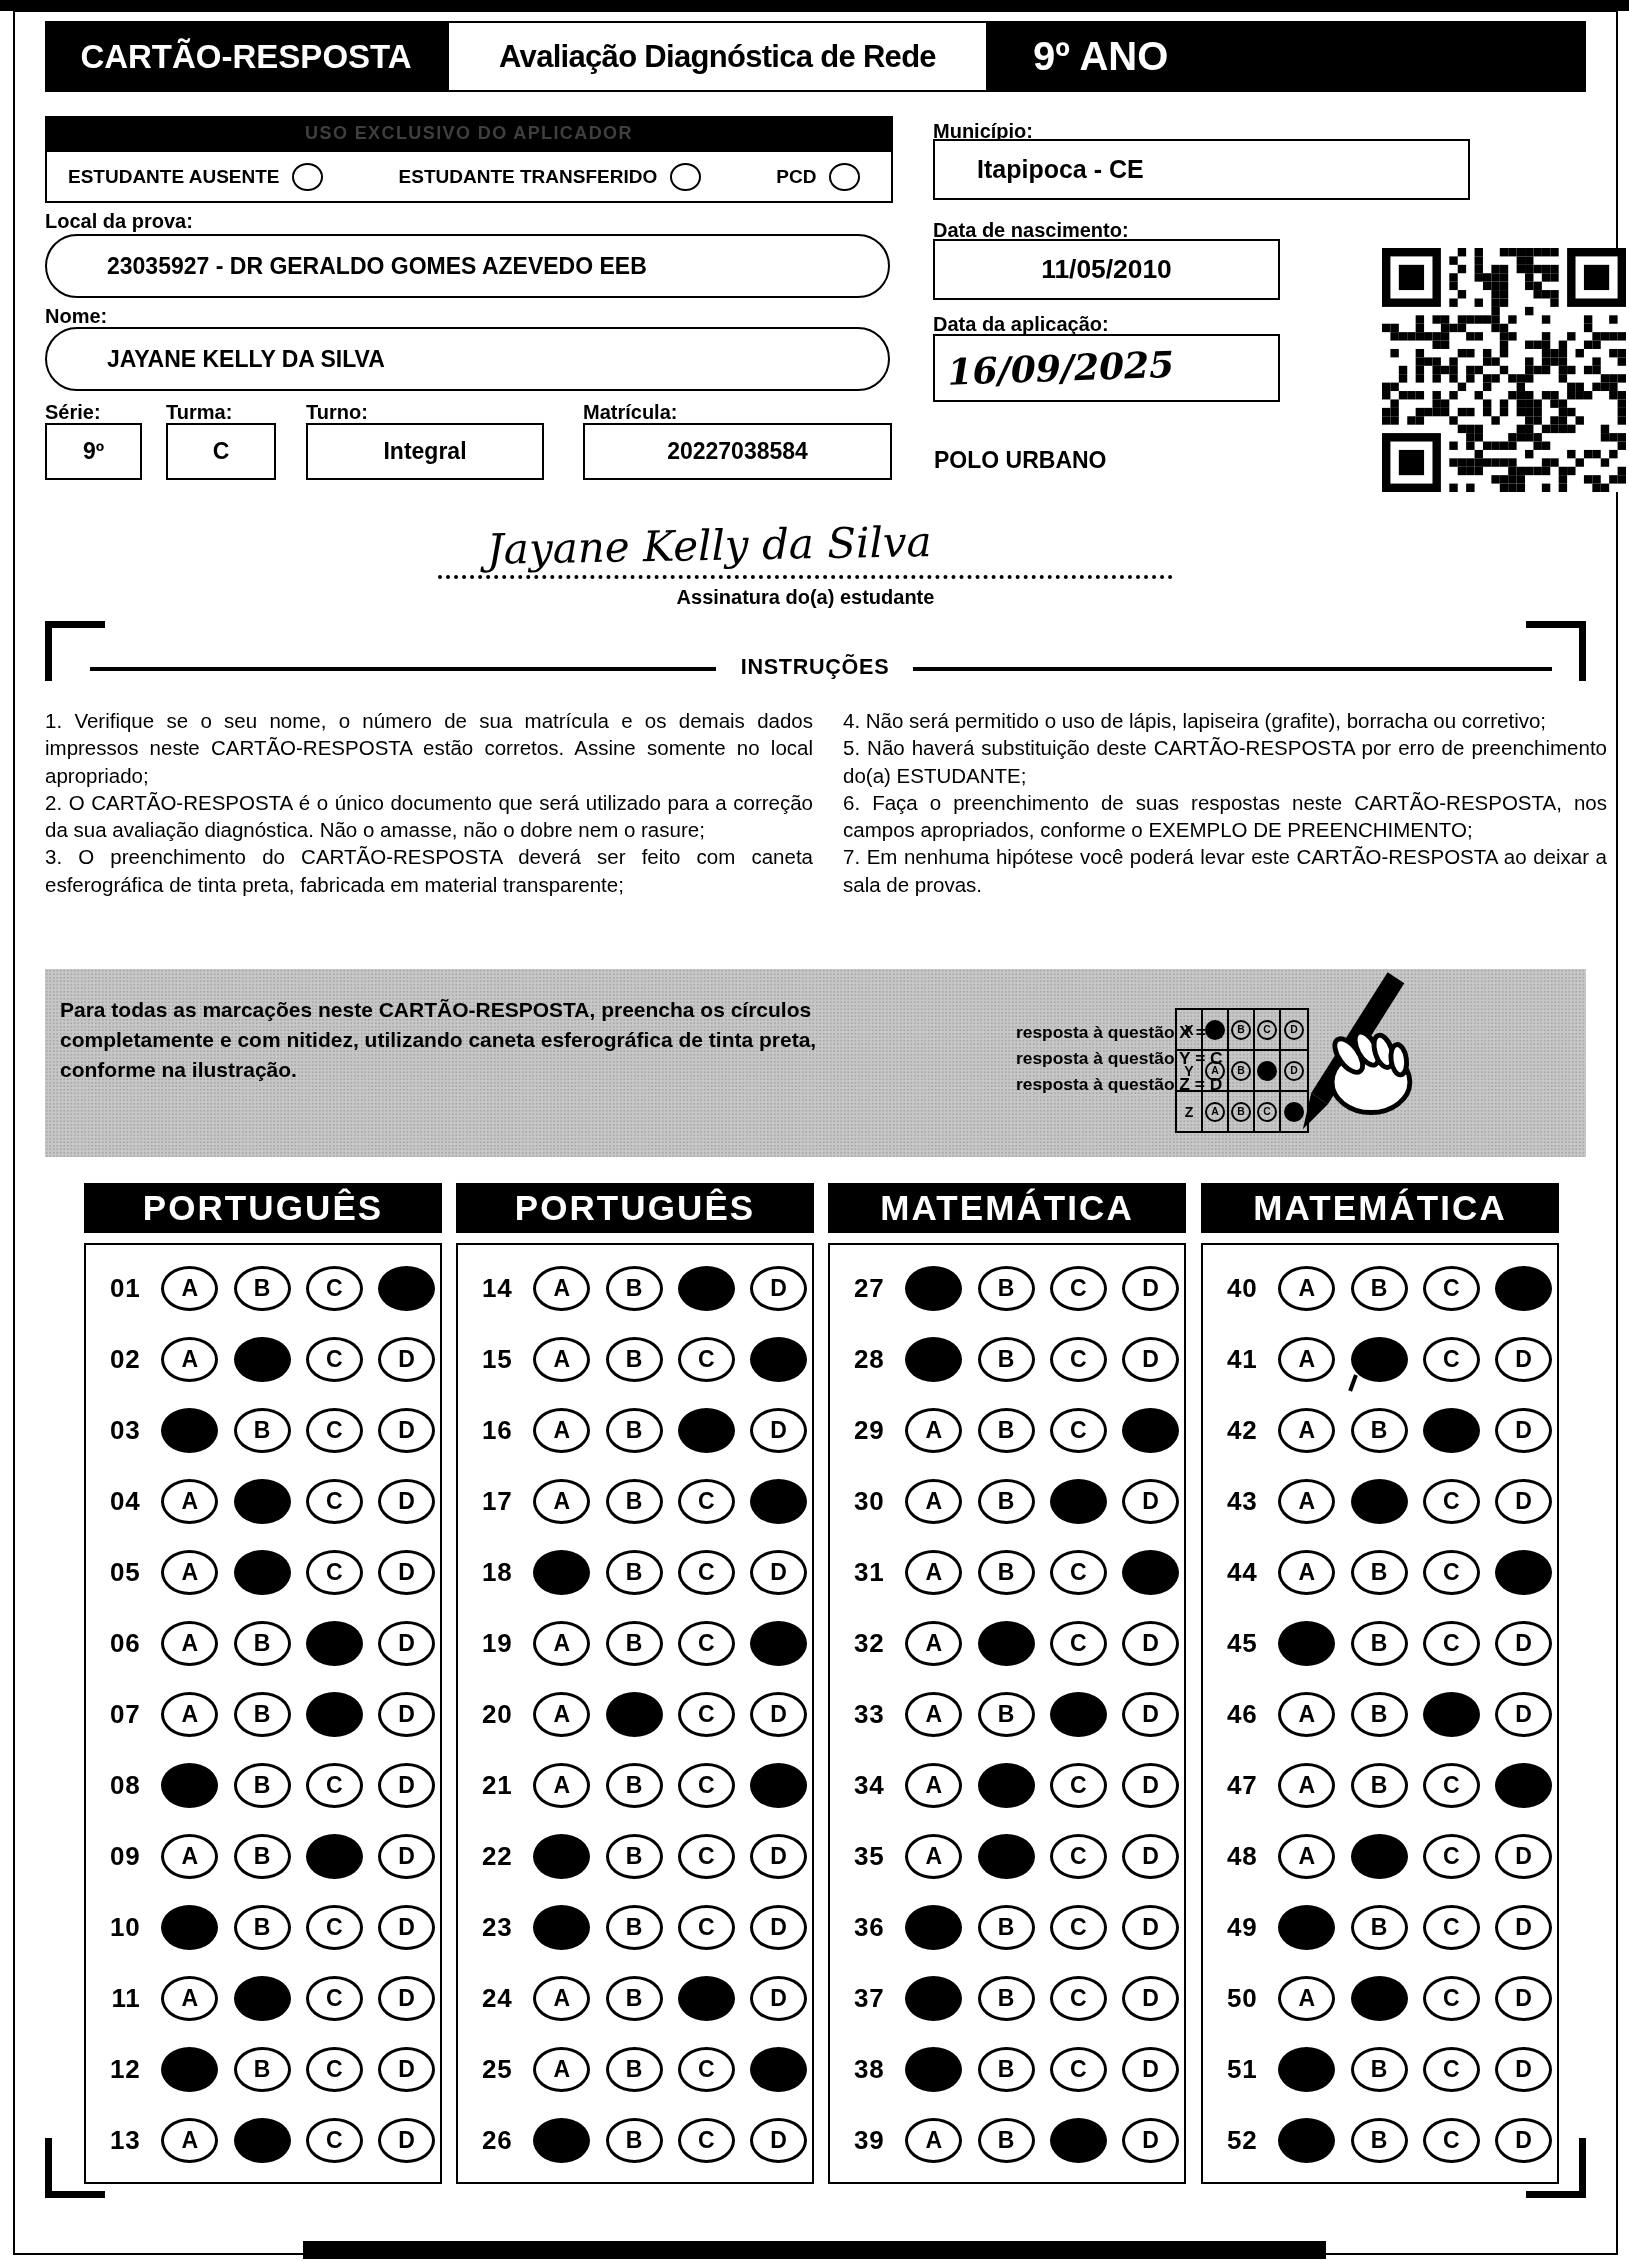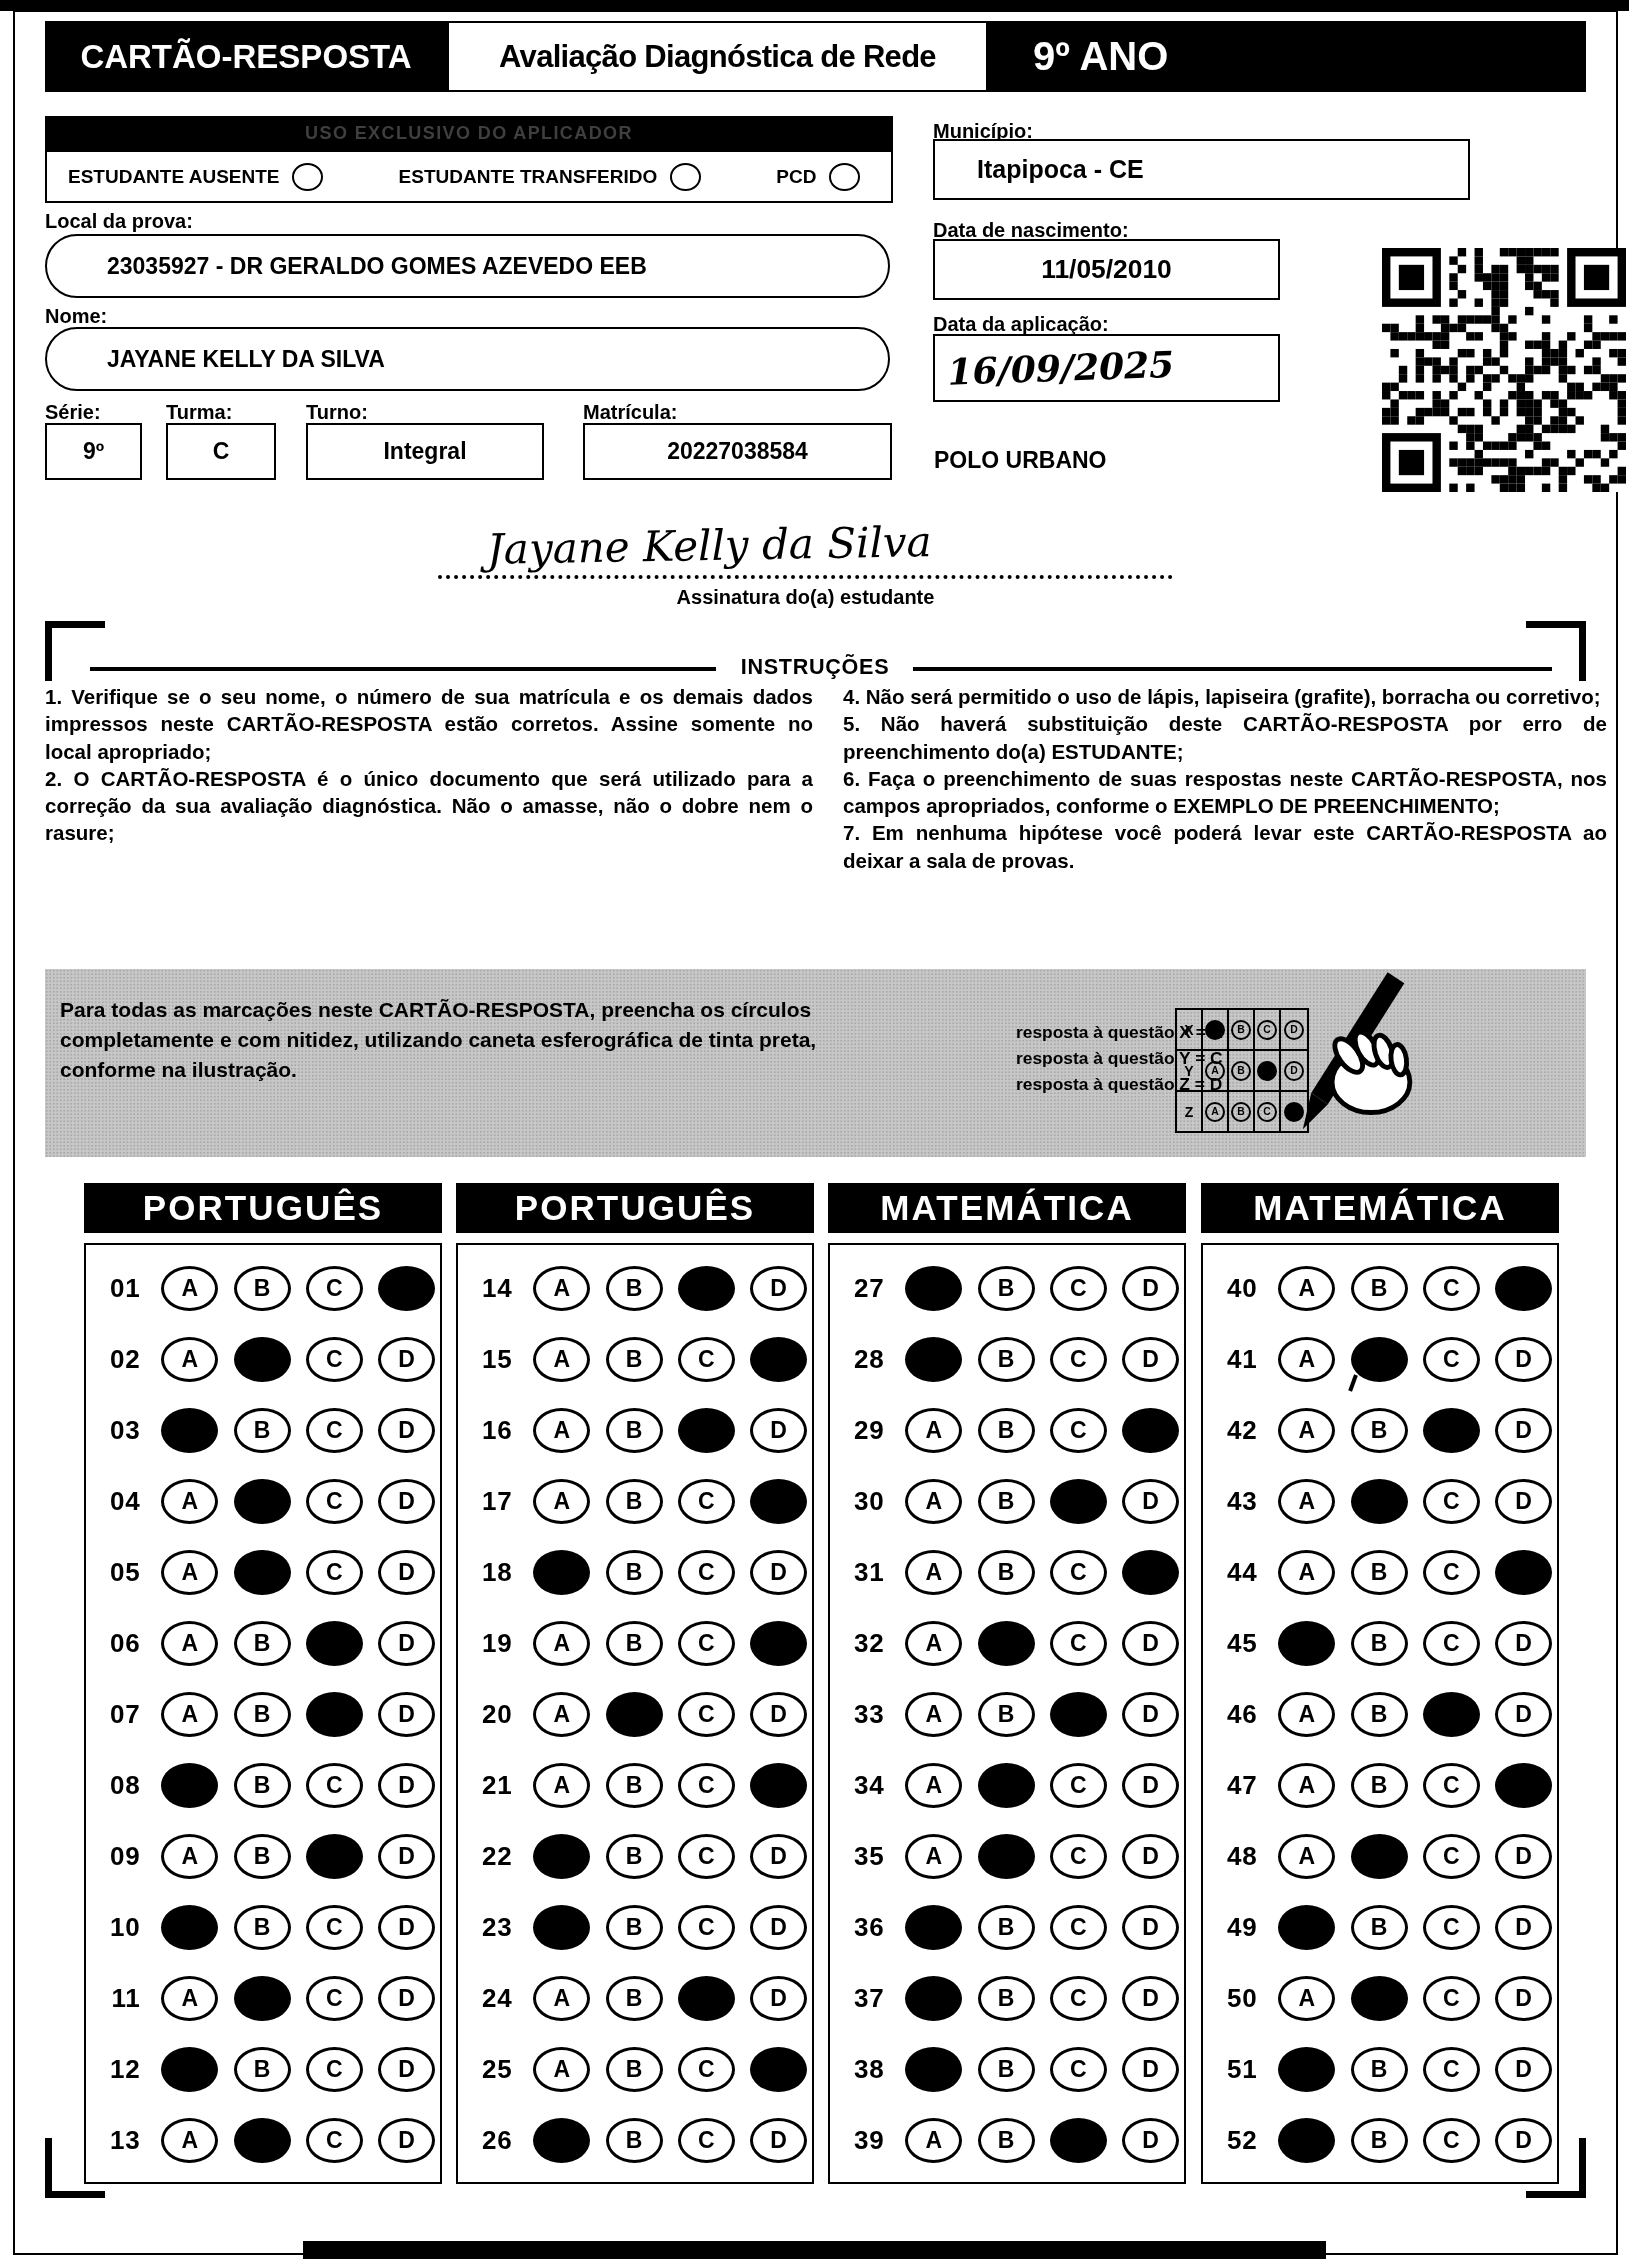--- a/index.html
+++ b/index.html
@@ -50,21 +50,21 @@
   .bk.tl { left:45px;  top:621px;  border-left:7px solid #000; border-top:7px solid #000; }
   .bk.tr { left:1526px; top:621px; border-right:7px solid #000; border-top:7px solid #000; }
   .bk.bl { left:45px;  top:2138px; border-left:7px solid #000; border-bottom:7px solid #000; }
   .bk.br { left:1526px; top:2138px; border-right:7px solid #000; border-bottom:7px solid #000; }
 
   
   .ins-title { position:absolute; left:0; top:654px; width:1630px; text-align:center; font-size:21.6px; font-weight:bold; letter-spacing:0.7px; }
   .ins-line { position:absolute; top:667px; border-top:4.2px solid #000; }
   .ins-line.l { left:90px; width:626px; }
   .ins-line.r { left:913px; width:639px; }
-  .ins-col { position:absolute; top:683px; font-size:20.5px; line-height:1.33; text-align:justify; font-weight:bold; }
+  .ins-col { position:absolute; top:707px; font-size:20.5px; line-height:1.33; text-align:justify; font-weight:normal; }
   .ins-col.left  { left:45px;  width:768px; }
   .ins-col.right { left:821px; width:764px;margin-left:22px; }
   .ins-col p { margin:0; }
 
   
   .gray { position:absolute; left:45px; top:969px; width:1541px; height:188px; background:#c7c7c7;
           background-image:radial-gradient(#a9a9a9 0.8px, transparent 0.9px); background-size:3.5px 3.5px; }
   .gray-text { position:absolute; left:60px; top:995px; width:846px; font-size:21px; font-weight:bold; line-height:1.42; }
   .legend { position:absolute; left:1016px; top:1019px; font-size:17.4px; font-weight:bold; line-height:1.5; }
   .ex-grid { position:absolute; left:1175px; top:1008px; border:2.8px solid #000; background:transparent; }
@@ -485,20 +485,21 @@
   <div class="bk tr"></div>
   <div class="bk bl"></div>
   <div class="bk br"></div>
 
   <div class="ins-line l"></div>
   <div class="ins-title">INSTRUÇÕES</div>
   <div class="ins-line r"></div>
   <div class="ins-col left">
       <p>1. Verifique se o seu nome, o número de sua matrícula e os demais dados impressos neste CARTÃO-RESPOSTA estão corretos. Assine somente no local apropriado;</p>
       <p>2. O CARTÃO-RESPOSTA é o único documento que será utilizado para a correção da sua avaliação diagnóstica. Não o amasse, não o dobre nem o rasure;</p>
+      <p>3. O preenchimento do CARTÃO-RESPOSTA deverá ser feito com caneta esferográfica de tinta preta, fabricada em material transparente;</p>
     </div>
   <div class="ins-col right">
       <p>4. Não será permitido o uso de lápis, lapiseira (grafite), borracha ou corretivo;</p>
       <p>5. Não haverá substituição deste CARTÃO-RESPOSTA por erro de preenchimento do(a) ESTUDANTE;</p>
       <p>6. Faça o preenchimento de suas respostas neste CARTÃO-RESPOSTA, nos campos apropriados, conforme o EXEMPLO DE PREENCHIMENTO;</p>
       <p>7. Em nenhuma hipótese você poderá levar este CARTÃO-RESPOSTA ao deixar a sala de provas.</p>
     </div>
 
   <div class="gray"></div>
   <div class="gray-text">Para todas as marcações neste CARTÃO-RESPOSTA, preencha os círculos completamente e com nitidez, utilizando caneta esferográfica de tinta preta, conforme na ilustração.</div>

